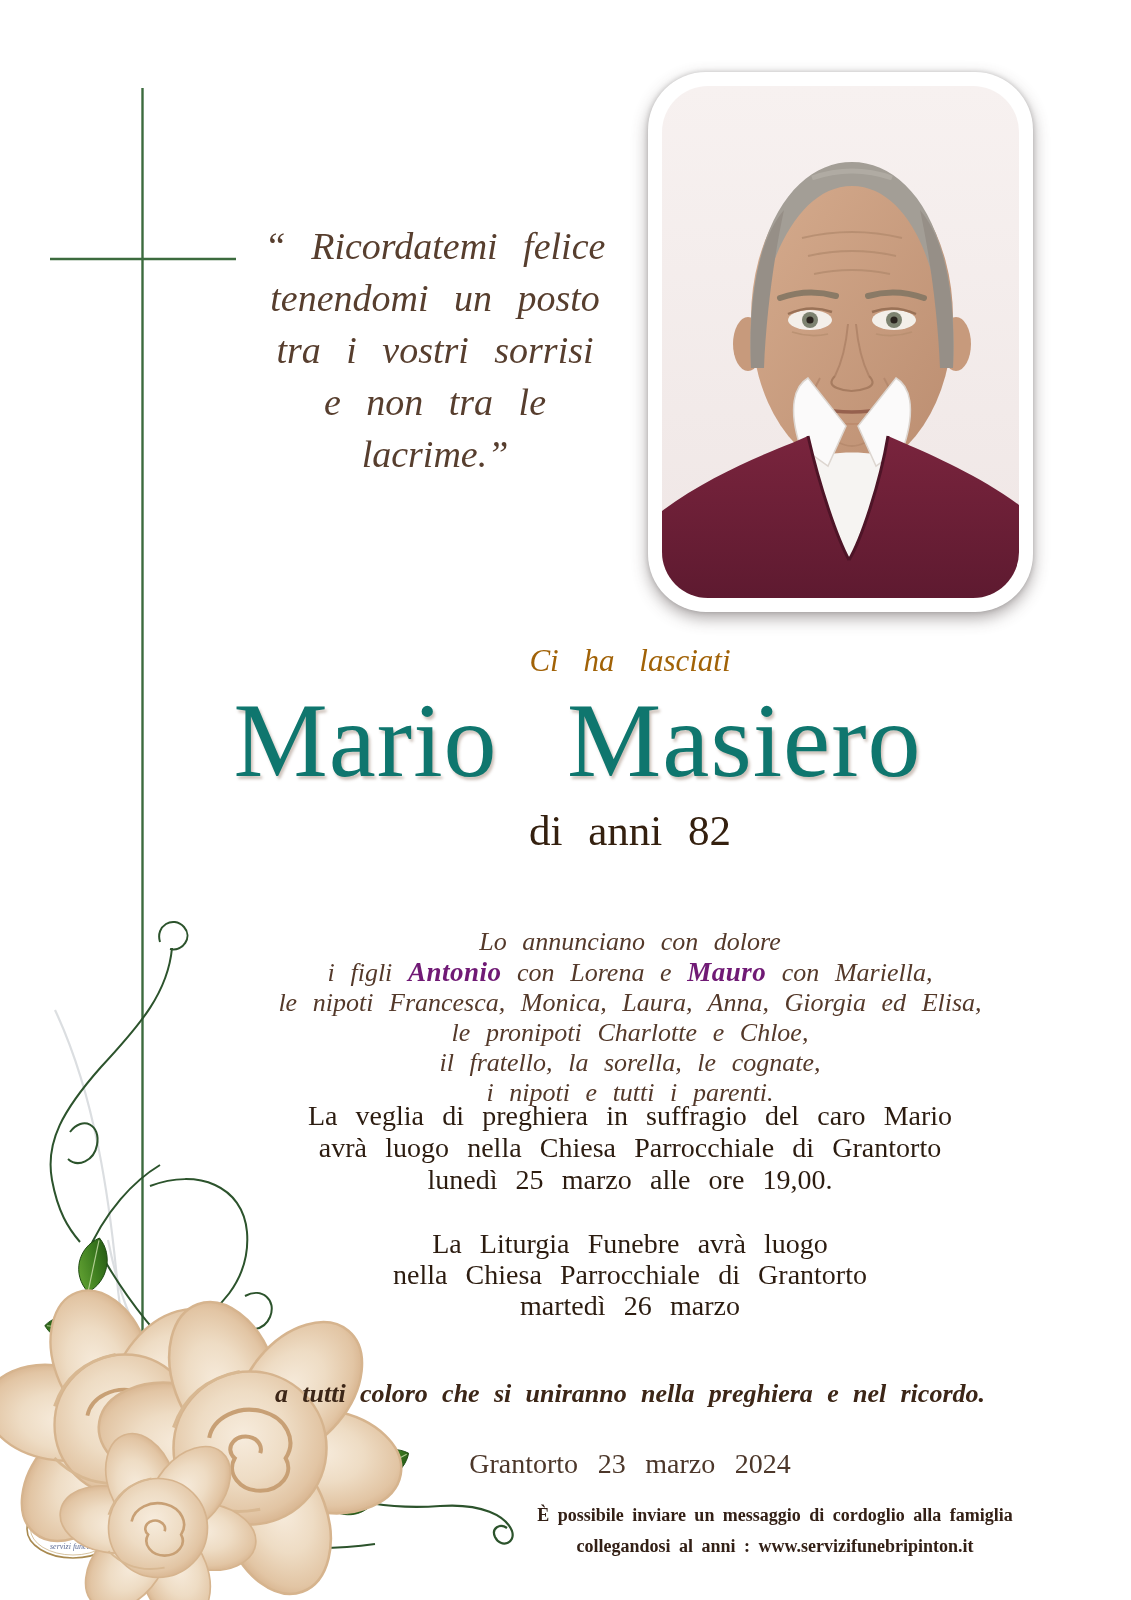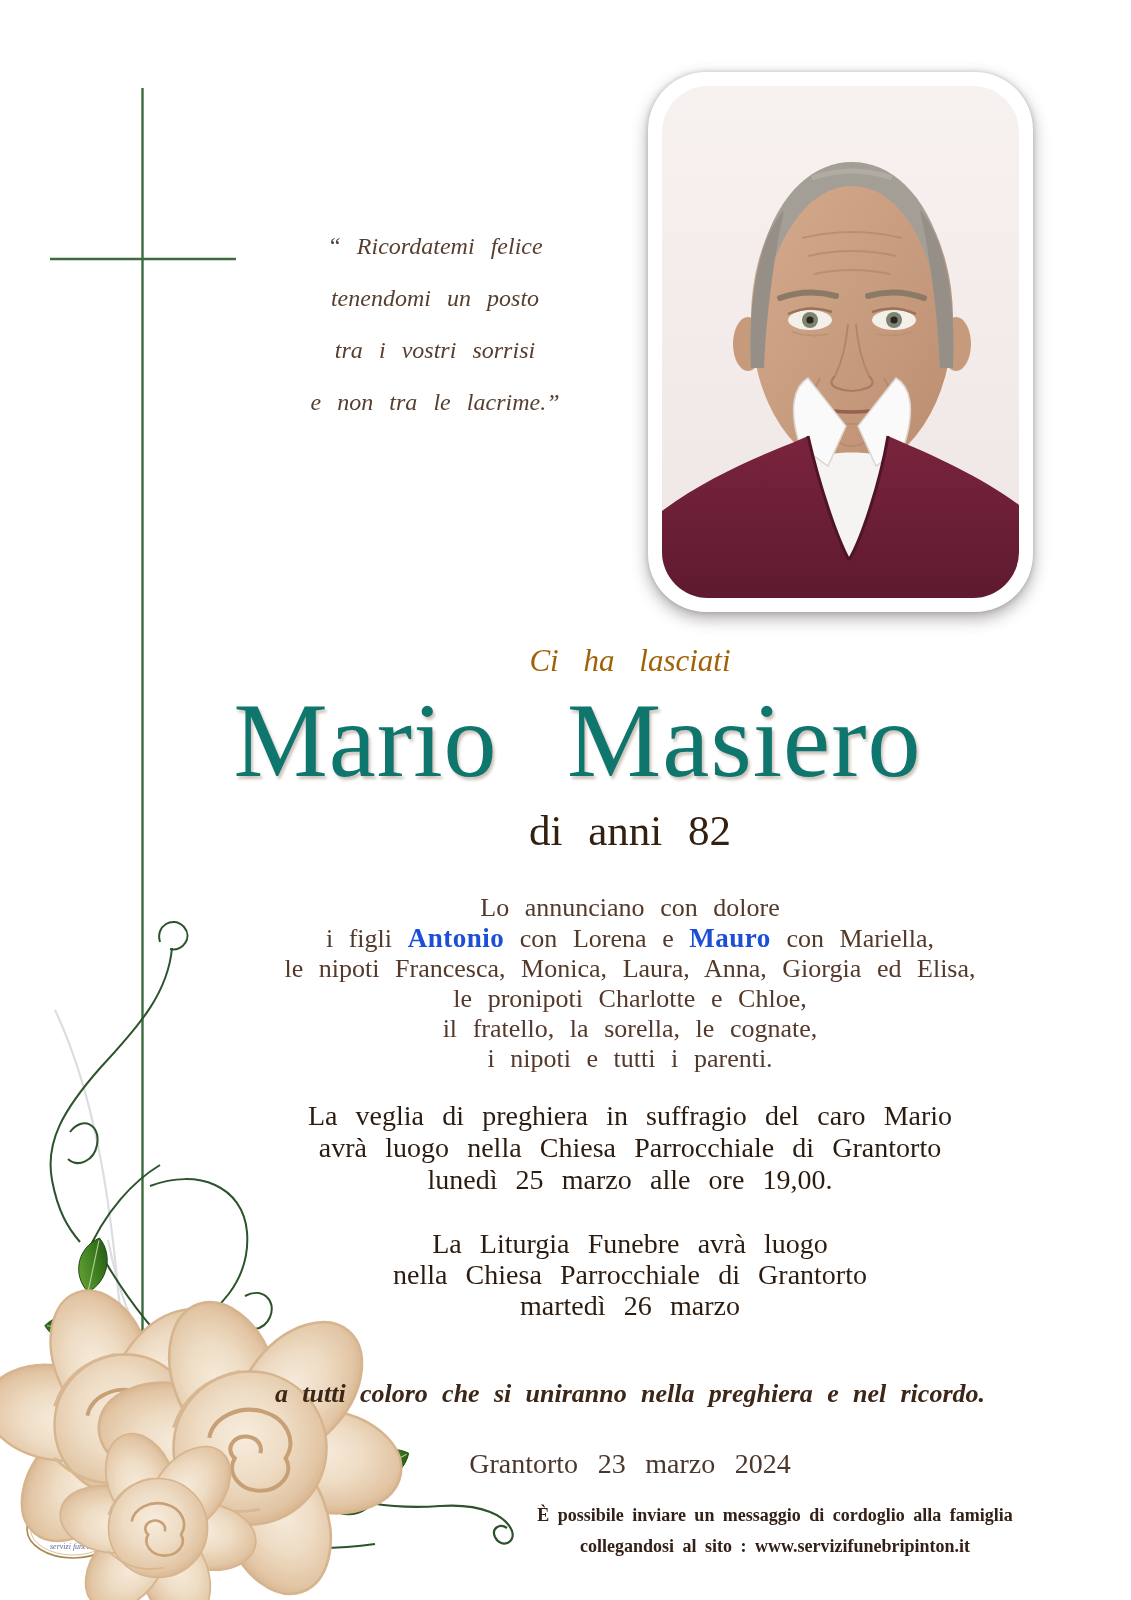--- a/index.html
+++ b/index.html
@@ -14,33 +14,33 @@
   .photo-frame{
     left:648px;top:72px;width:385px;height:540px;background:#ffffff;
     border-radius:58px;box-shadow:0 6px 16px rgba(70,60,60,.45),0 0 5px rgba(0,0,0,.18);
     padding:14px;box-sizing:border-box;z-index:2;
   }
   .photo-inner{width:357px;height:512px;border-radius:46px;overflow:hidden;}
   
   .tblock{position:absolute;text-align:center;z-index:3;}
   .quote{
     left:255px;top:220px;width:360px;
-    font-style:italic;font-size:24px;line-height:52px;color:#573e2e;word-spacing:.42em;
+    font-style:italic;font-size:38px;line-height:52px;color:#573e2e;word-spacing:.42em;
   }
   .intro{left:130px;top:643px;width:1000px;font-style:italic;font-size:31px;color:#a16207;word-spacing:.55em;}
   .name{
     left:12px;top:680px;width:1131px;font-size:106px;color:#0f766e;word-spacing:42px;letter-spacing:1px;
     text-shadow:2px 3px 3px rgba(130,100,80,.4);
   }
   .age{left:130px;top:806px;width:1000px;font-size:43px;color:#34200f;word-spacing:.35em;}
   .announce{
-    left:130px;top:893px;width:1000px;font-size:26px;line-height:30px;
+    left:130px;top:927px;width:1000px;font-style:italic;font-size:26px;line-height:30px;
     color:#54392a;word-spacing:.35em;
   }
-  .announce b{font-size:27px;color:#1d4ed8;letter-spacing:.5px;}
+  .announce b{font-size:27px;color:#701a75;letter-spacing:.5px;}
   .vigil{left:130px;top:1100px;width:1000px;font-size:28px;line-height:32px;color:#2c1c10;word-spacing:.4em;}
   .liturgy{left:130px;top:1228px;width:1000px;font-size:28px;line-height:31px;color:#2c1c10;word-spacing:.4em;}
   .thanks{left:130px;top:1378px;width:1000px;font-size:26px;line-height:32px;font-weight:bold;font-style:italic;color:#3c2617;word-spacing:.3em;}
   .dateline{left:130px;top:1448px;width:1000px;font-size:28px;color:#4c372a;word-spacing:.45em;}
   .footer{left:445px;top:1500px;width:660px;font-size:18px;line-height:31px;font-weight:bold;color:#332016;word-spacing:.22em;}
 </style>
 </head>
 <body>
 
 <svg id="decor" width="1131" height="1600" viewBox="0 0 1131 1600" aria-hidden="true">
@@ -239,14 +239,14 @@
 </div>
 
 <div class="tblock thanks">
   <div>a tutti coloro che si uniranno nella preghiera e nel ricordo.</div>
 </div>
 
 <div class="tblock dateline">Grantorto 23 marzo 2024</div>
 
 <div class="tblock footer">
   <div>È possibile inviare un messaggio di cordoglio alla famiglia</div>
-  <div>collegandosi al sito : www.servizifunebripinton.it</div>
+  <div>collegandosi al anni : www.servizifunebripinton.it</div>
 </div>
 
 </body></html>

